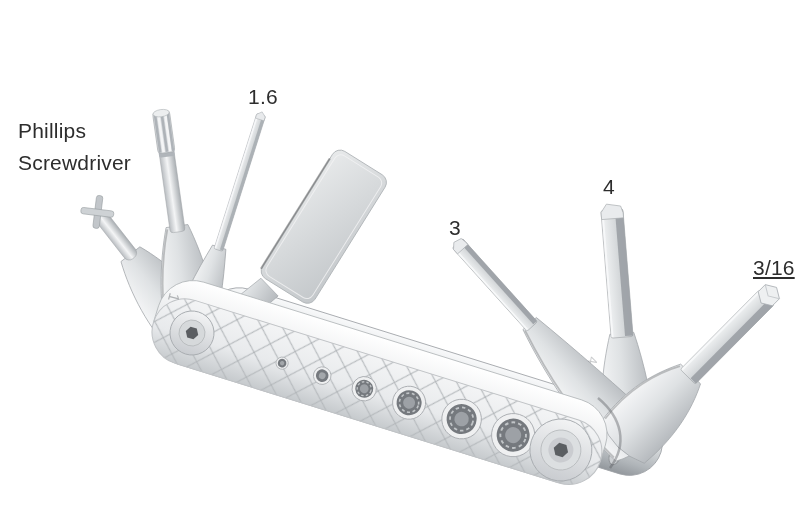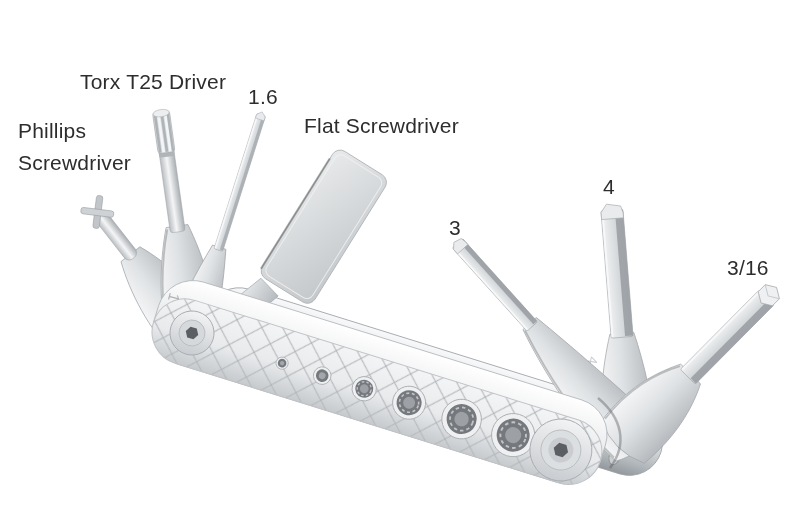--- a/index.html
+++ b/index.html
@@ -10,21 +10,21 @@
   .stage{position:relative;width:804px;height:520px;background:var(--background);overflow:hidden;}
   .stage svg{position:absolute;left:0;top:0;}
   .callout{position:absolute;color:var(--label-text);font-size:21px;line-height:1.2;letter-spacing:.2px;white-space:nowrap;}
   .lbl-torx{left:80px;top:69px;}
   .lbl-25{left:248px;top:84px;}
   .lbl-flat{left:304px;top:113px;}
   .lbl-ph1{left:18px;top:118px;}
   .lbl-ph2{left:18px;top:150px;}
   .lbl-3{left:449px;top:215px;}
   .lbl-4{left:603px;top:174px;}
-  .lbl-316{left:727px;top:255px;}
+  .lbl-316{left:753px;top:255px;text-decoration:underline;}
   svg text.etch{font-family:"Liberation Sans",sans-serif;fill:#787c80;}
 </style>
 </head>
 <body>
 
 <div class="stage">
 
 <svg width="804" height="520" viewBox="0 0 804 520" aria-hidden="true">
   <defs>
     <linearGradient id="gRear" x1="0" y1="0" x2="0" y2="1">
@@ -197,19 +197,17 @@
   </g>
 
   <path d="M 598,398 C 622,418 628,444 610,468" stroke="#55585c" stroke-width="2.5" opacity="0.4" fill="none"></path>
 
   <text class="etch" x="170" y="292" font-size="15" opacity="0.55" transform="rotate(105 170 292)">1</text>
   <text class="etch" x="589" y="356" font-size="13" opacity="0.4" transform="rotate(100 589 356)">4</text>
 </svg>
 
   <div class="callout lbl-ph1">Phillips</div>
   <div class="callout lbl-ph2">Screwdriver</div>
-  <div class="callout lbl-torx">Torx T25 Driver</div>
   <div class="callout lbl-25">1.6</div>
-  <div class="callout lbl-flat">Flat Screwdriver</div>
   <div class="callout lbl-3">3</div>
   <div class="callout lbl-4">4</div>
   <div class="callout lbl-316">3/16</div>
 </div>
 
 </body></html>

